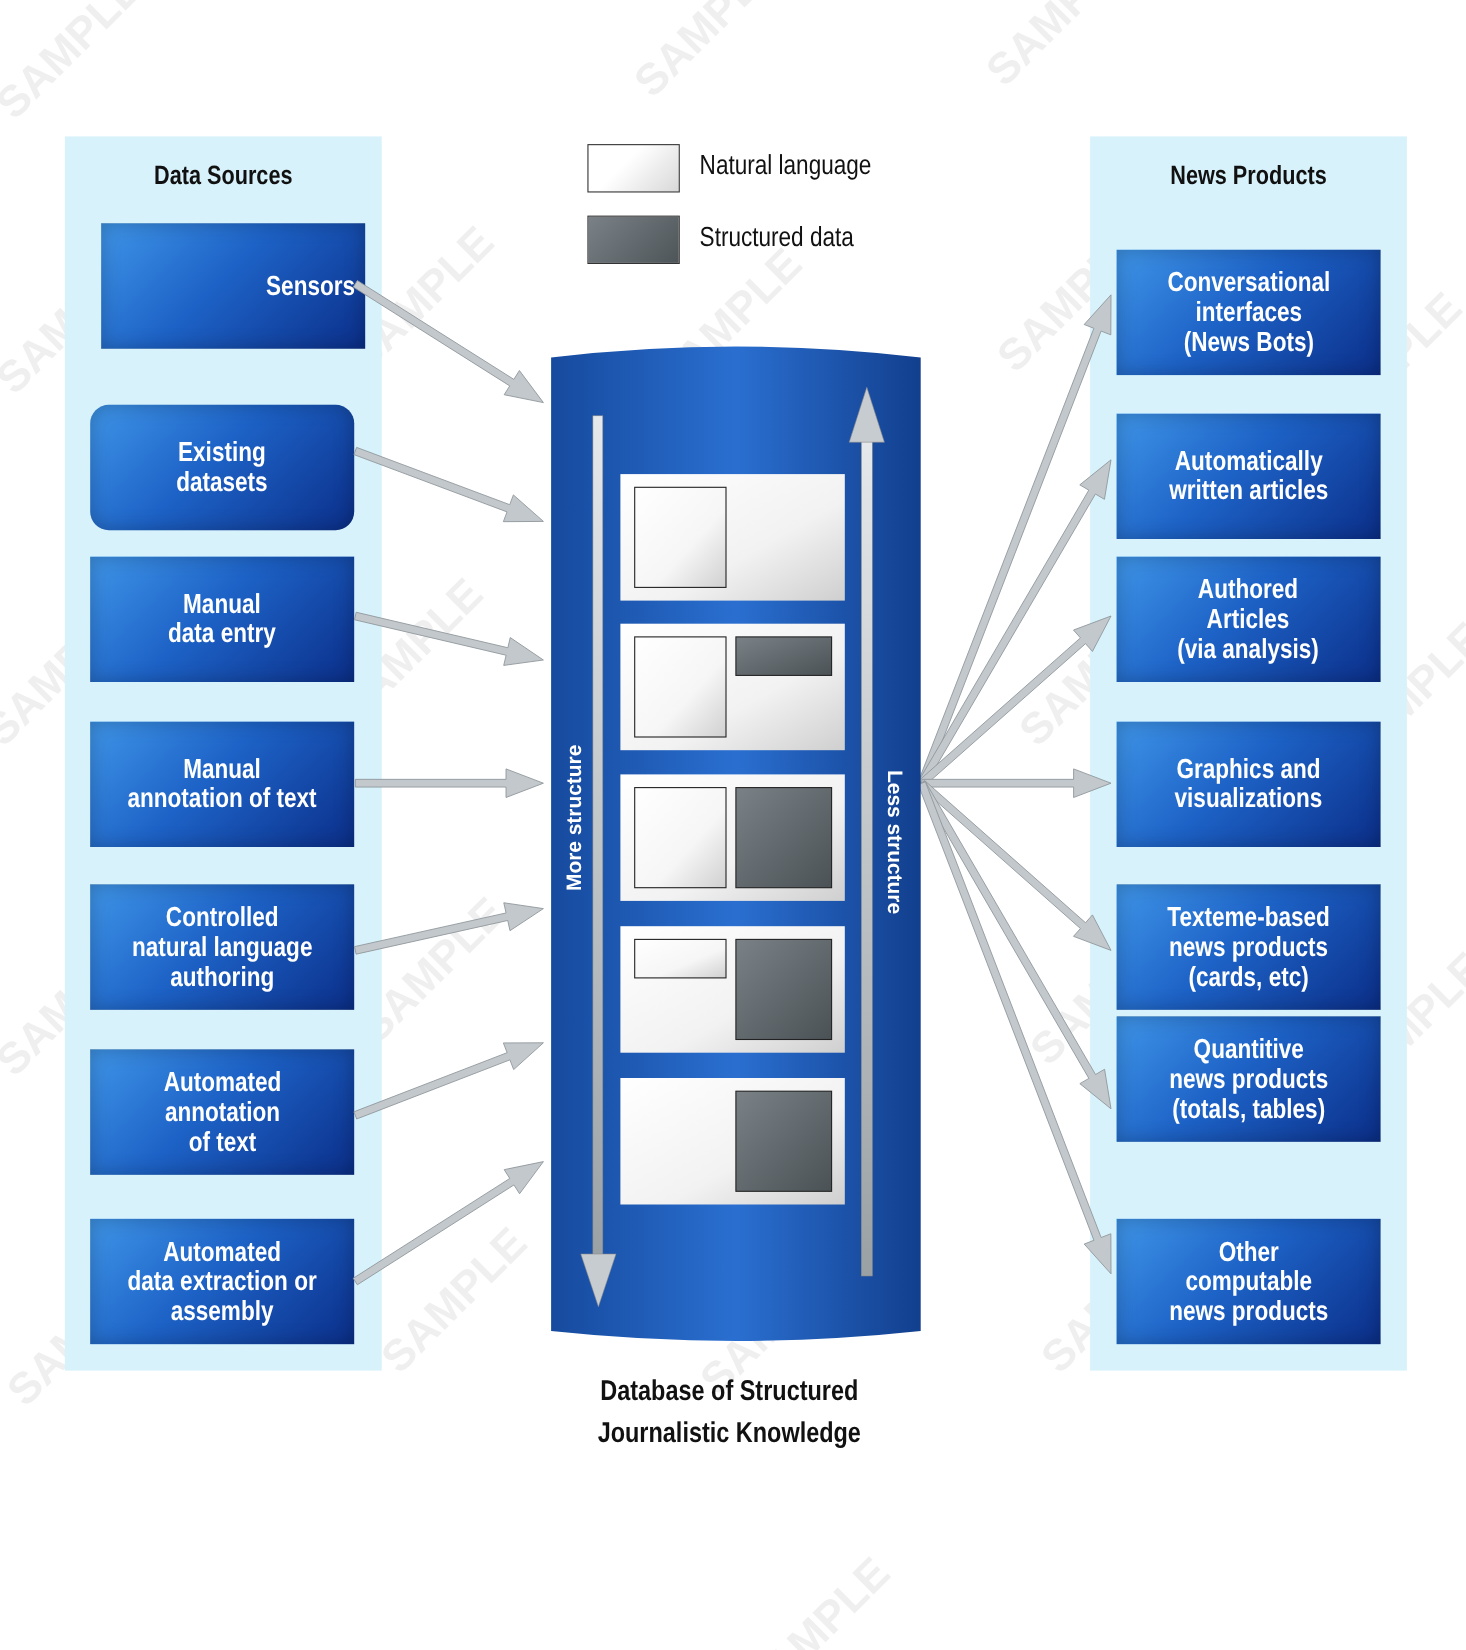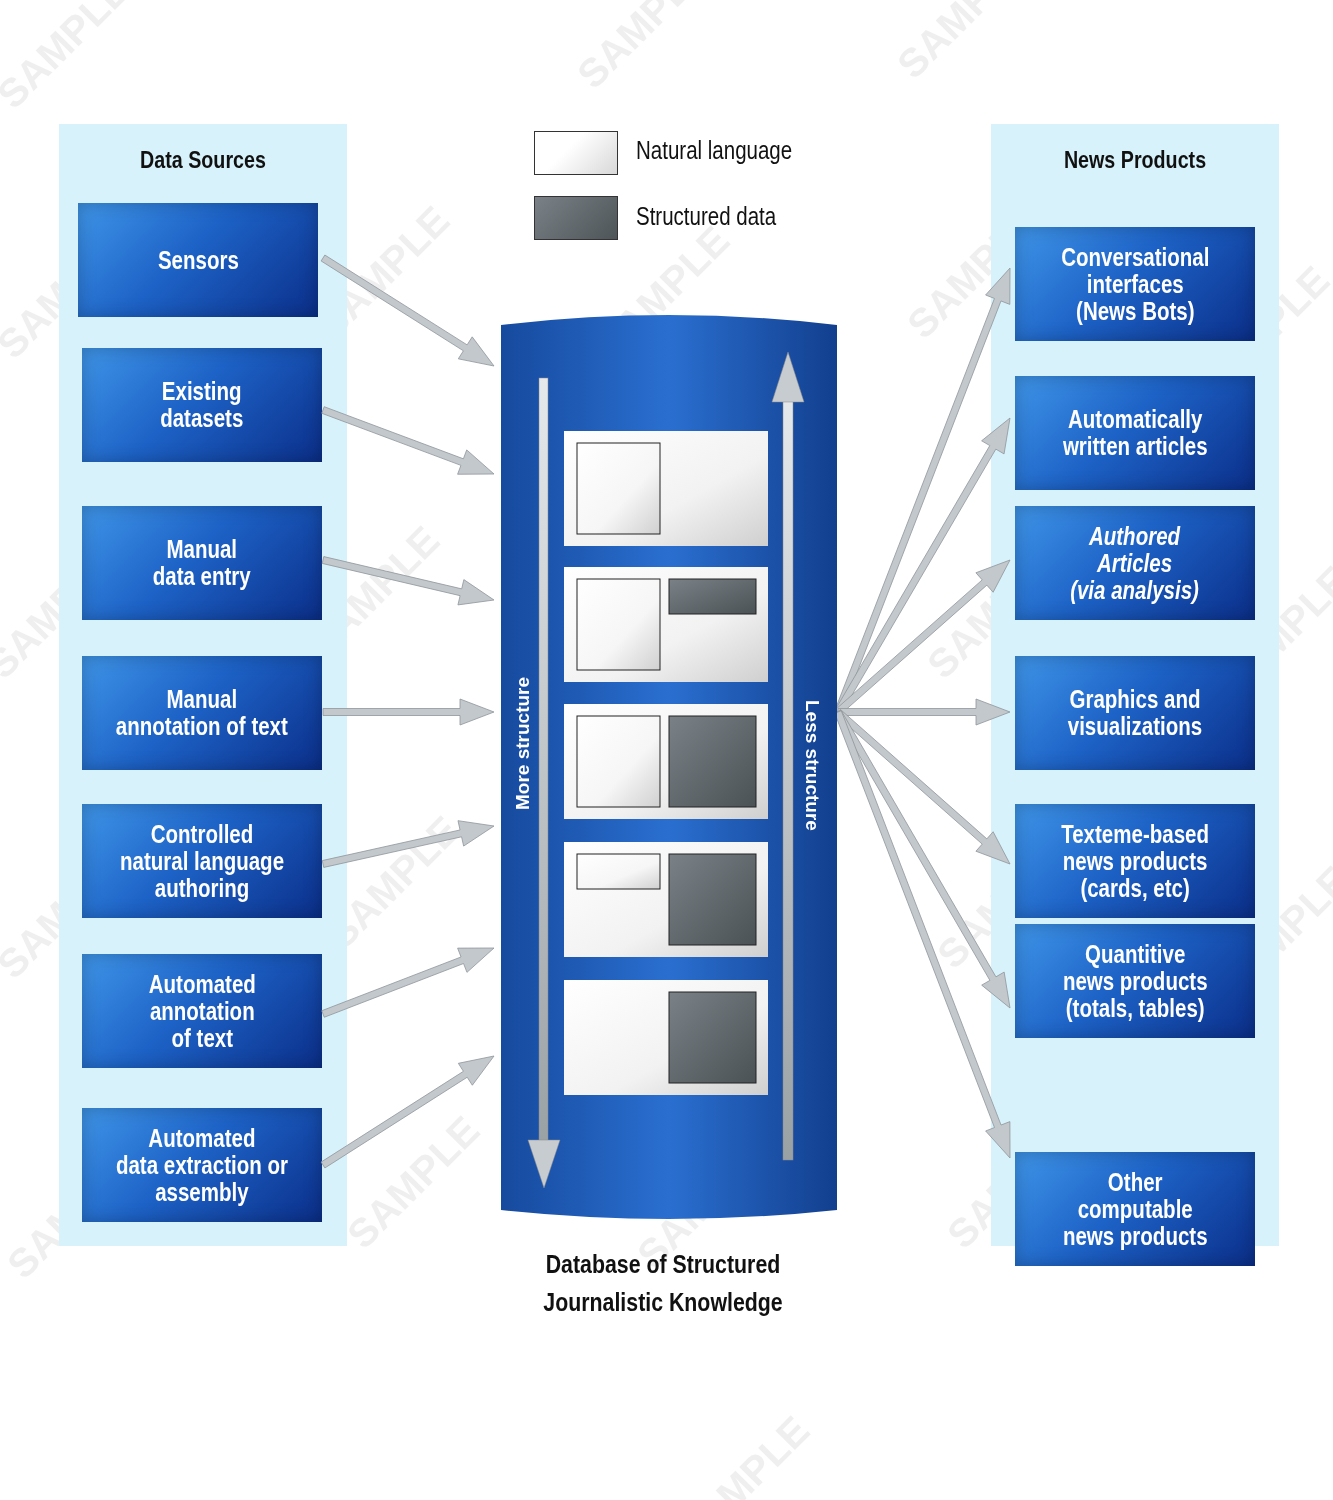--- a/index.html
+++ b/index.html
@@ -48,24 +48,24 @@
   <div class="watermark" style="left:330px;top:1160px">SAMPLE</div>
   <div class="watermark" style="left:620px;top:1180px">SAMPLE</div>
   <div class="watermark" style="left:930px;top:1160px">SAMPLE</div>
   <div class="watermark" style="left:660px;top:1460px">SAMPLE</div>
 </div>
 
 <div class="panel" style="left:59px;top:124px;width:288px;height:1122px;">
   <div class="panel-title" style="top:22px;">Data Sources</div>
 </div>
 <div id="left-boxes">
-    <div class="box" style="left: 78px; top: 203px;">
+    <div class="box" style="left: 92px; top: 203px; justify-content: flex-end;">
       <span>Sensors</span>
     </div>
-    <div class="box" style="left: 82px; top: 348px;">
+    <div class="box" style="left: 82px; top: 368px; border-radius: 17px;">
       <span>Existing
 datasets</span>
     </div>
     <div class="box" style="left: 82px; top: 506px;">
       <span>Manual
 data entry</span>
     </div>
     <div class="box" style="left: 82px; top: 656px;">
       <span>Manual
 annotation of text</span>
@@ -93,40 +93,40 @@
 <div id="right-boxes">
     <div class="box" style="left: 1015px; top: 203px; margin-top: 24px;">
       <span>Conversational
 interfaces
 (News Bots)</span>
     </div>
     <div class="box" style="left: 1015px; top: 356px; margin-top: 20px;">
       <span>Automatically
 written articles</span>
     </div>
-    <div class="box" style="left: 1015px; top: 506px; font-style: italic;">
+    <div class="box" style="left: 1015px; top: 506px;">
       <span>Authored
 Articles
 (via analysis)</span>
     </div>
     <div class="box" style="left: 1015px; top: 656px;">
       <span>Graphics and
 visualizations</span>
     </div>
     <div class="box" style="left: 1015px; top: 804px;">
       <span>Texteme-based
 news products
 (cards, etc)</span>
     </div>
     <div class="box" style="left: 1015px; top: 924px;">
       <span>Quantitive
 news products
 (totals, tables)</span>
     </div>
-    <div class="box" style="left: 1015px; top: 1108px; margin-top: 44px;">
+    <div class="box" style="left: 1015px; top: 1108px;">
       <span>Other
 computable
 news products</span>
     </div>
   </div>
 
 <div>
   <div class="legend-swatch" style="left:534px;top:131px;background:linear-gradient(135deg,#ffffff 40%,#d8d8d8 100%);"></div>
   <div class="legend-label" style="left:636px;top:136px;">Natural language</div>
   <div class="legend-swatch" style="left:534px;top:196px;background:linear-gradient(135deg,#7b8287 0%,#4e5559 100%);"></div>

